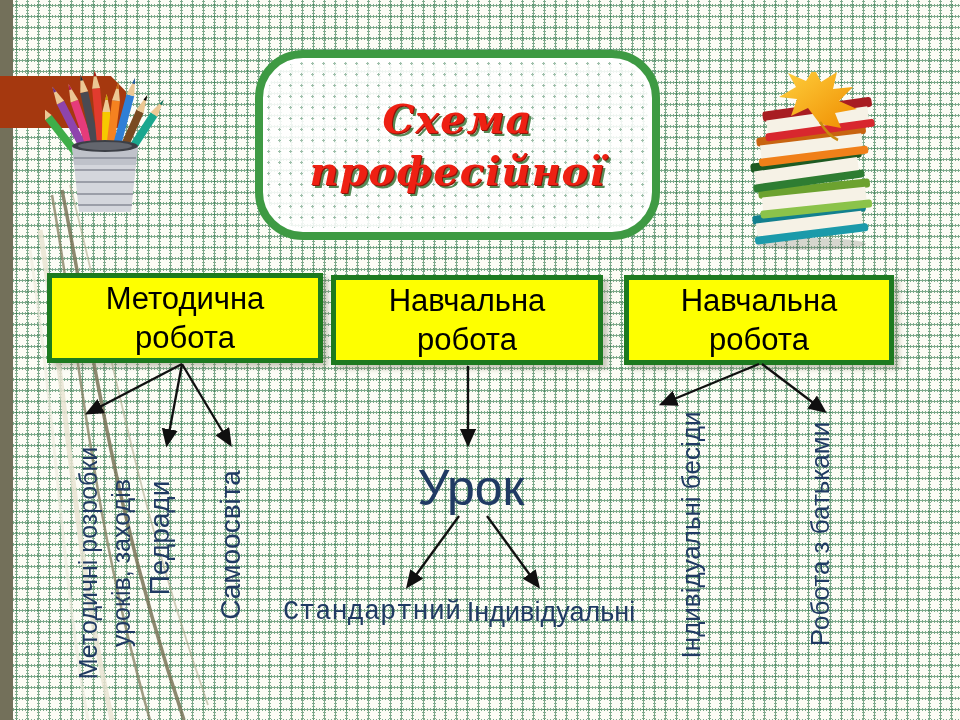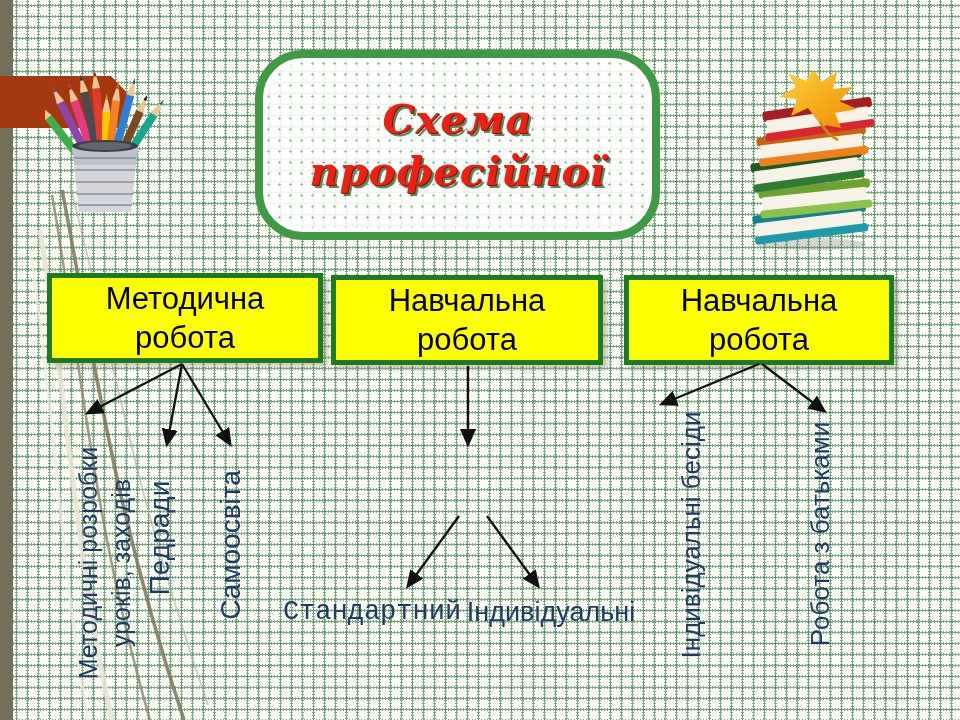--- a/index.html
+++ b/index.html
@@ -227,16 +227,17 @@
 
   <div class="vlabel lbl-develop" style="left:105px; top:563px;">
     <div>Методичні розробки</div>
     <div>уроків, заходів</div>
   </div>
   <div class="vlabel lbl-mid" style="left:160px; top:538px;">Педради</div>
   <div class="vlabel lbl-mid" style="left:231px; top:545px;">Самоосвіта</div>
   <div class="vlabel lbl-right" style="left:691px; top:535px;">Індивідуальні бесіди</div>
   <div class="vlabel lbl-right" style="left:820px; top:534px;">Робота з батьками</div>
 
+  <div class="hlabel lbl-lesson" style="left:471px; top:488px;">Урок</div>
   <div class="hlabel lbl-type" style="left:372px; top:612px;font-family:Liberation Mono, monospace;">Стандартний</div>
   <div class="hlabel lbl-type" style="left:551px; top:612px;">Індивідуальні</div>
 
 </div>
 
 </body></html>

